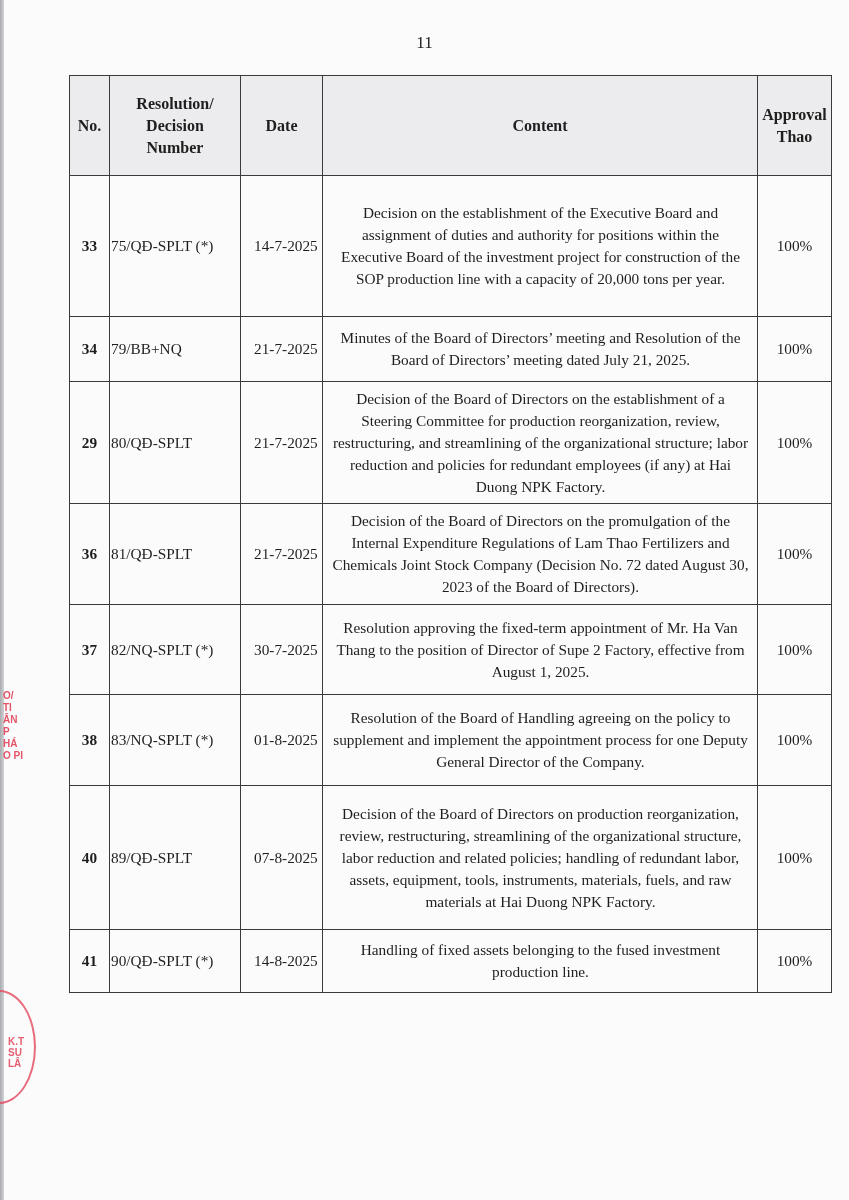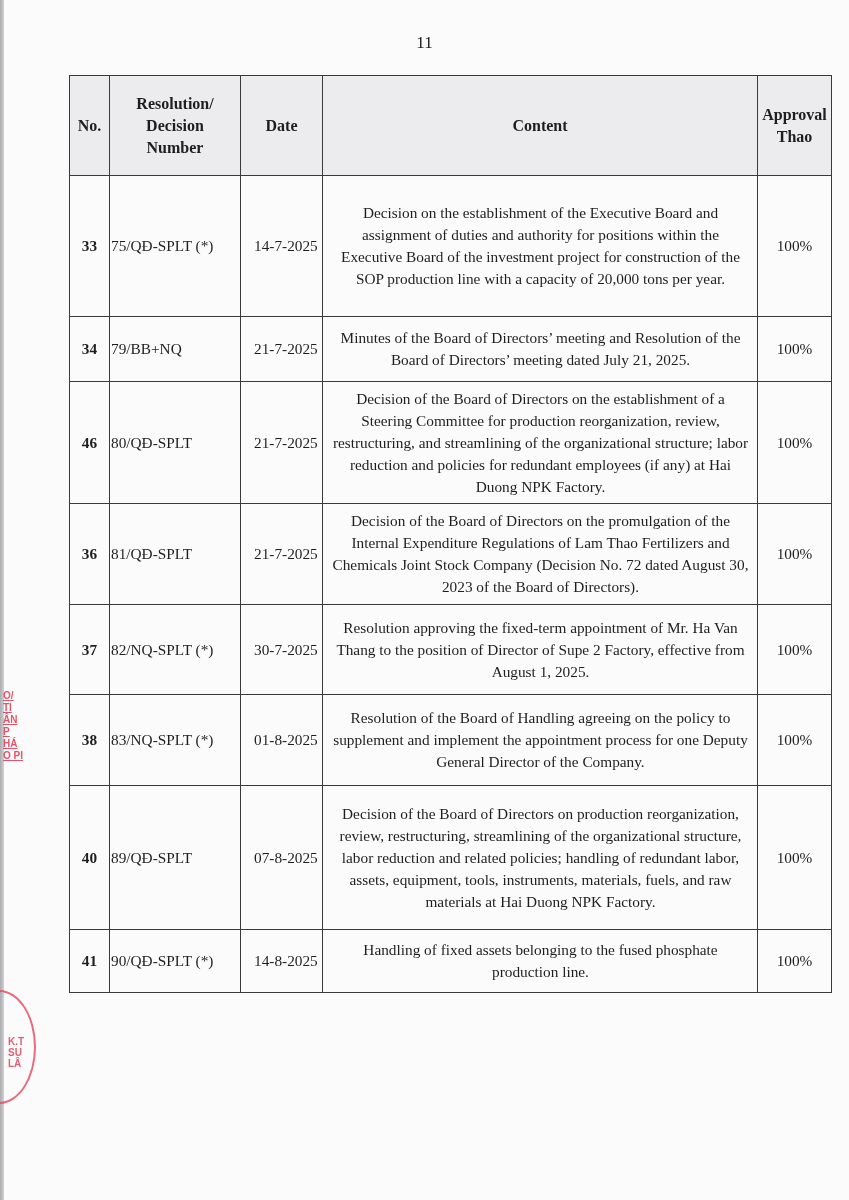--- a/index.html
+++ b/index.html
@@ -38,21 +38,21 @@
     height: 99px;
   }
   .doc-table td.c-no { text-align: center; font-weight: bold; }
   .doc-table td.c-num { text-align: left; padding-left: 1px; }
   .doc-table td.c-date { text-align: left; padding-left: 13px; }
   .doc-table td.c-content { text-align: center; padding: 0 8px 0 9px; }
   .doc-table td.c-rate { text-align: center; }
   .stamp-top {
     position: absolute; left: 3px; top: 690px; width: 20px;
     color: #e0364e; font-family: "Liberation Sans", sans-serif;
-    font-size: 10px; font-weight: bold; line-height: 12px; opacity: .85; text-decoration: underline;
+    font-size: 10px; font-weight: bold; line-height: 12px; opacity: .85;
   }
   .stamp-bottom {
     position: absolute; left: -38px; top: 990px; width: 70px; height: 110px;
     border: 2px solid #e3485d; border-radius: 50%;
     color: #e0364e; font-family: "Liberation Sans", sans-serif;
     font-size: 10px; font-weight: bold; opacity: .8;
   }
   .stamp-bottom span { position: absolute; left: 44px; top: 44px; }
 </style>
 </head>
@@ -88,21 +88,21 @@
       <td class="c-rate">100%</td>
     </tr>
     <tr style="height:65px">
       <td class="c-no">34</td>
       <td class="c-num">79/BB+NQ</td>
       <td class="c-date">21-7-2025</td>
       <td class="c-content">Minutes of the Board of Directors’ meeting and Resolution of the Board of Directors’ meeting dated July 21, 2025.</td>
       <td class="c-rate">100%</td>
     </tr>
     <tr style="height:122px">
-      <td class="c-no">46</td>
+      <td class="c-no">29</td>
       <td class="c-num">80/QĐ-SPLT</td>
       <td class="c-date">21-7-2025</td>
       <td class="c-content">Decision of the Board of Directors on the establishment of a Steering Committee for production reorganization, review, restructuring, and streamlining of the organizational structure; labor reduction and policies for redundant employees (if any) at Hai Duong NPK Factory.</td>
       <td class="c-rate">100%</td>
     </tr>
     <tr style="height:101px">
       <td class="c-no">36</td>
       <td class="c-num">81/QĐ-SPLT</td>
       <td class="c-date">21-7-2025</td>
       <td class="c-content">Decision of the Board of Directors on the promulgation of the Internal Expenditure Regulations of Lam Thao Fertilizers and Chemicals Joint Stock Company (Decision No. 72 dated August 30, 2023 of the Board of Directors).</td>
@@ -126,21 +126,21 @@
       <td class="c-no">40</td>
       <td class="c-num">89/QĐ-SPLT</td>
       <td class="c-date">07-8-2025</td>
       <td class="c-content">Decision of the Board of Directors on production reorganization, review, restructuring, streamlining of the organizational structure, labor reduction and related policies; handling of redundant labor, assets, equipment, tools, instruments, materials, fuels, and raw materials at Hai Duong NPK Factory.</td>
       <td class="c-rate">100%</td>
     </tr>
     <tr style="height:63px">
       <td class="c-no">41</td>
       <td class="c-num">90/QĐ-SPLT (*)</td>
       <td class="c-date">14-8-2025</td>
-      <td class="c-content">Handling of fixed assets belonging to the fused phosphate production line.</td>
+      <td class="c-content">Handling of fixed assets belonging to the fused investment production line.</td>
       <td class="c-rate">100%</td>
     </tr>
   </tbody>
 </table>
 
 <div class="stamp-top">O/ TI ÂN P HÁ O PI</div>
 <div class="stamp-bottom">
   <span>K.T SU LÂ</span>
 </div>
 

